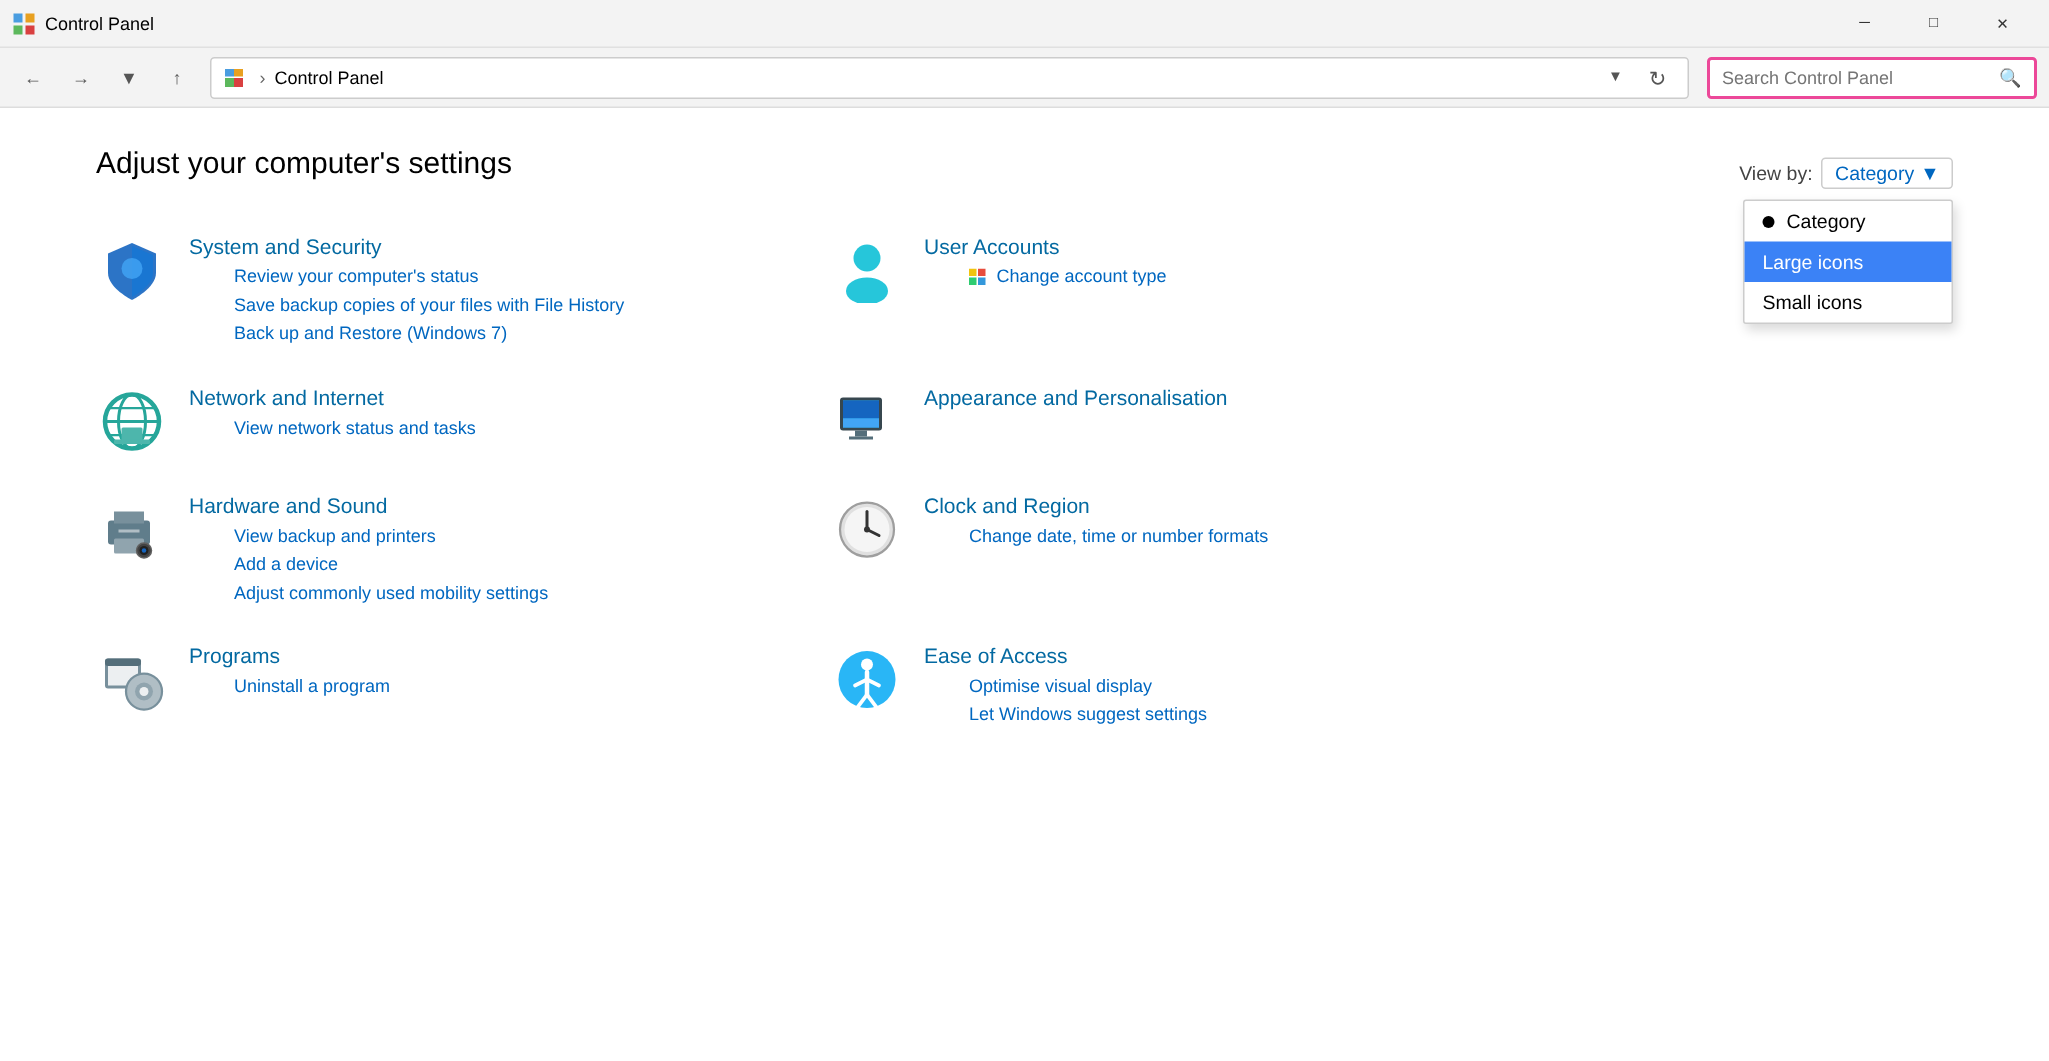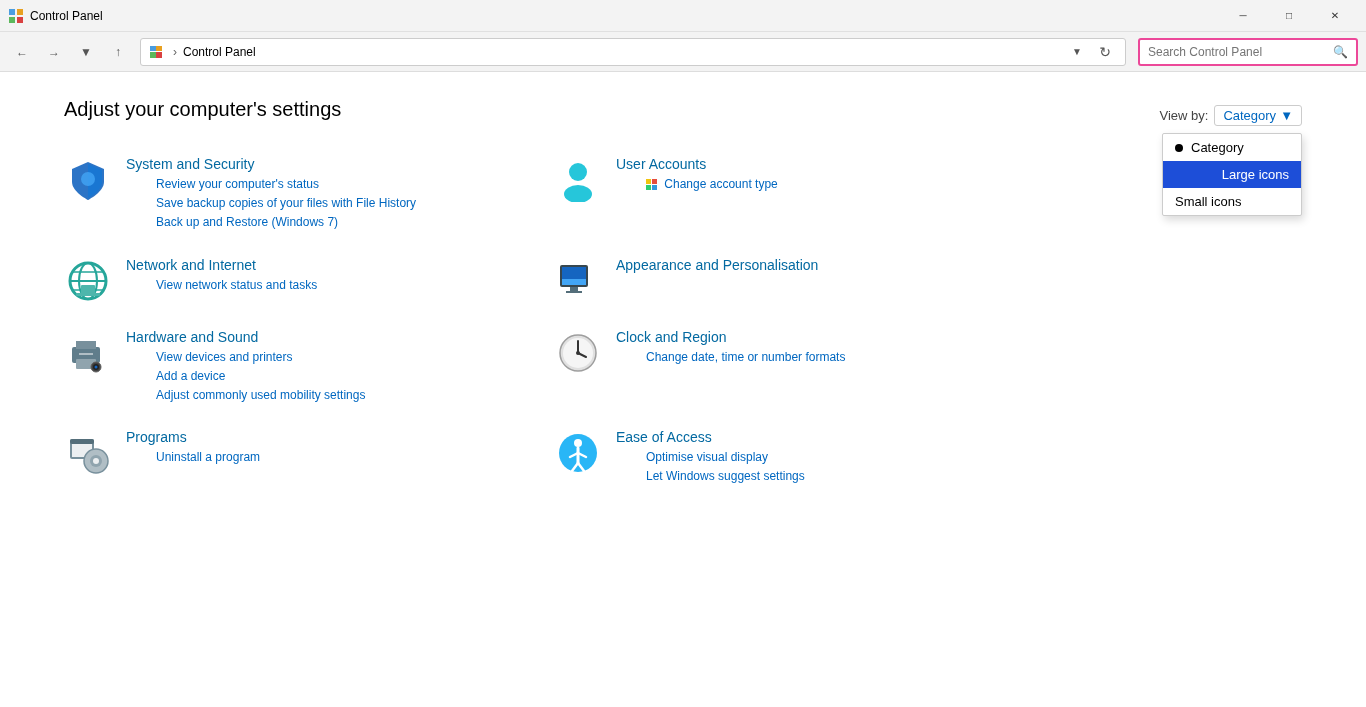--- a/index.html
+++ b/index.html
@@ -205,23 +205,22 @@
     .dropdown-item {
       padding: 6px 12px;
       font-size: 13px;
       color: #000;
       cursor: pointer;
       display: flex;
       align-items: center;
       gap: 8px;
     }
     .dropdown-item.active {
-      background: #1d4ed8;
+      background: #3b82f6;
       color: #fff;
-      justify-content: flex-end;
     }
     .dropdown-item .bullet {
       width: 8px;
       height: 8px;
       border-radius: 50%;
       background: #000;
       display: inline-block;
     }
 
     
@@ -420,21 +419,21 @@
           <rect x="10" y="28" width="20" height="10" rx="1" fill="#90a4ae"></rect>
           <rect x="13" y="22" width="14" height="2" fill="#fff" opacity="0.5"></rect>
 
           <circle cx="30" cy="36" r="5" fill="#424242" stroke="#616161" stroke-width="1"></circle>
           <circle cx="30" cy="36" r="3" fill="#212121"></circle>
           <circle cx="30" cy="36" r="1.5" fill="#1565c0"></circle>
         </svg>
       </div>
       <div class="category-info">
         <a class="category-title">Hardware and Sound</a>
-        <a class="category-link">View devices and printers</a>
+        <a class="category-link">View backup and printers</a>
         <a class="category-link">Add a device</a>
         <a class="category-link">Adjust commonly used mobility settings</a>
       </div>
     </div>
 
     <div class="category-item">
       <div class="category-icon">
         <svg width="44" height="44" viewBox="0 0 44 44">
           <circle cx="22" cy="22" r="18" fill="#e0e0e0" stroke="#9e9e9e" stroke-width="1.5"></circle>
           <circle cx="22" cy="22" r="15" fill="#f5f5f5"></circle>

